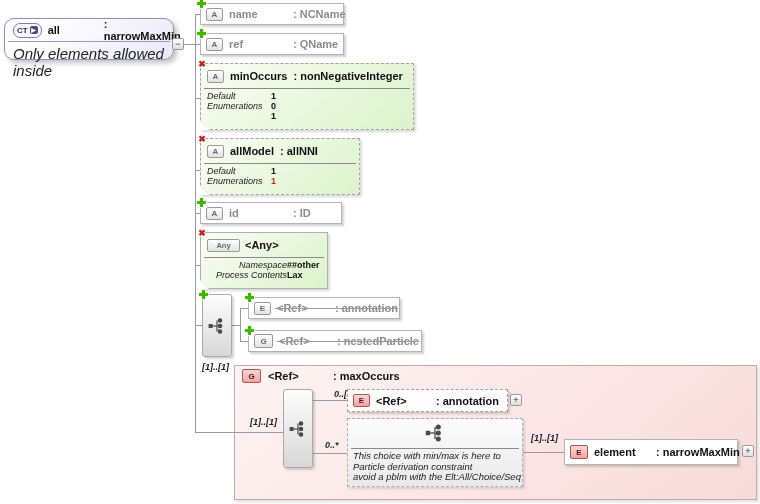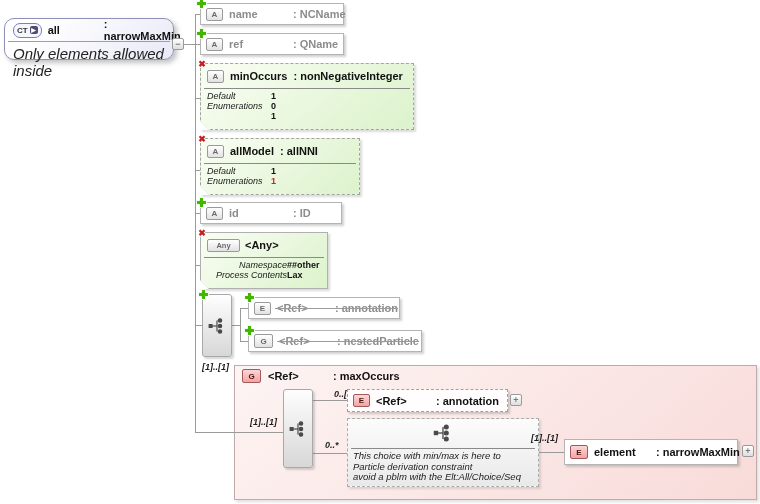--- a/index.html
+++ b/index.html
@@ -77,21 +77,21 @@
           display:flex; align-items:center; justify-content:center; }
 
   
   .groupbox { position:absolute; left:234px; top:365px; width:523px; height:135px; box-sizing:border-box;
               border:1px solid #c0aaaa; background:linear-gradient(140deg,#fdf4f3 0%,#f8dbd9 100%);
               box-shadow:2px 2px 3px rgba(90,90,90,.2); }
   .ghead { position:absolute; left:242px; top:369px; display:flex; align-items:center; gap:7px; }
   .pinkdash { border:1px dashed #b29a9a; background:#fffdfd; }
 
   
-  .choicebox { position:absolute; left:347px; top:418px; width:192px; height:69px; box-sizing:border-box;
+  .choicebox { position:absolute; left:347px; top:418px; width:176px; height:69px; box-sizing:border-box;
                border:1px dashed #ababab; background:linear-gradient(#fcfcfc,#e9e9e9);
                box-shadow:2px 2px 2px rgba(90,90,90,.18); }
   .choicebox .iconwrap { display:flex; justify-content:center; padding-top:3px; height:26px; }
   .notewrap { padding:2px 5px 0; }
   .noteline { font-size:9.5px; font-style:italic; color:#1c1c1c; line-height:10.5px; white-space:nowrap; }
 
   
   .toggle { position:absolute; box-sizing:border-box; width:12px; height:12px;
             background:linear-gradient(#ffffff,#dedede); border:1px solid #9a9a9a; border-radius:2px;
             font-size:9px; line-height:10px; font-weight:bold; color:#7a7a7a; text-align:center; }

